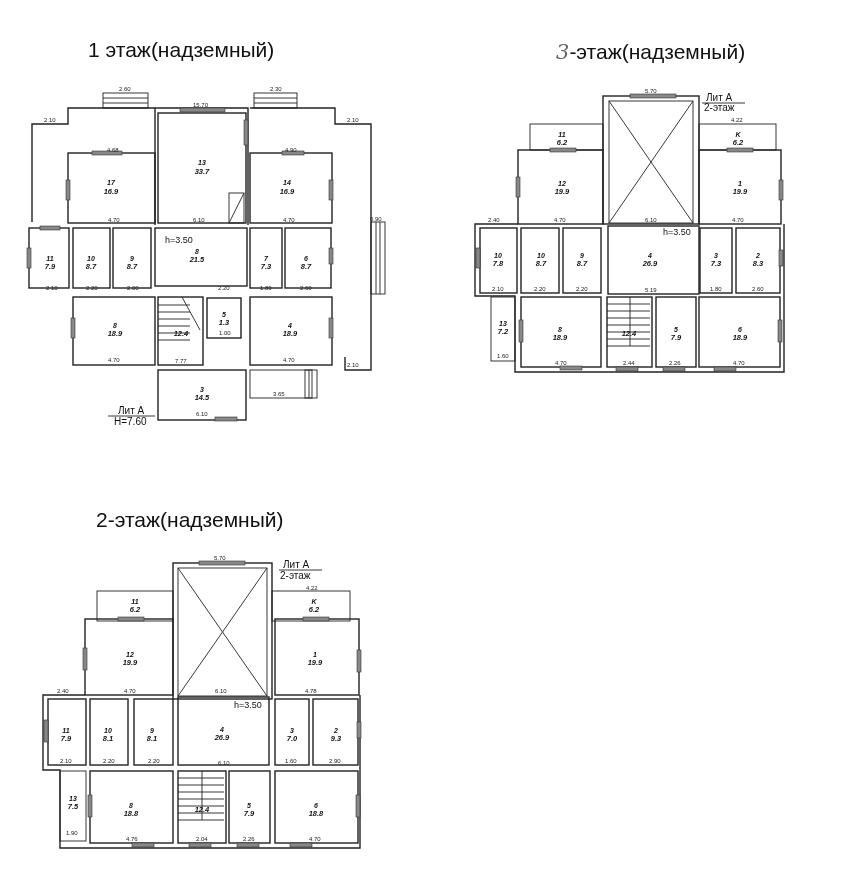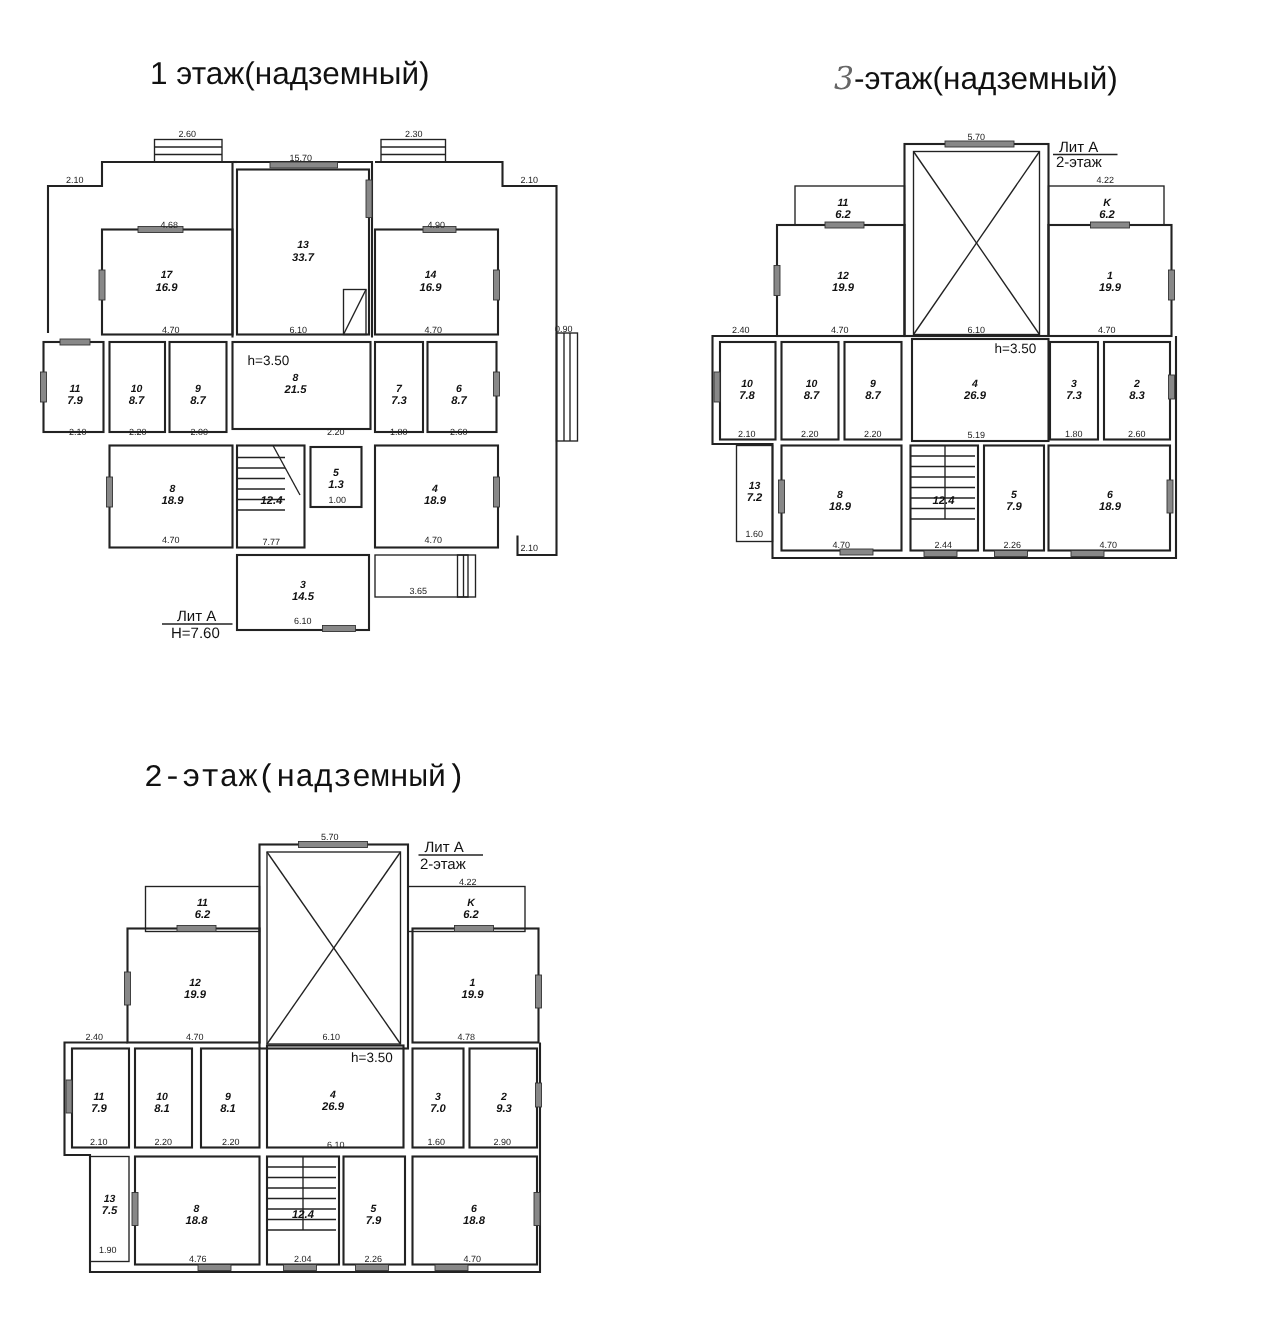--- a/index.html
+++ b/index.html
@@ -12,25 +12,25 @@
   .win{fill:#888;stroke:#333;stroke-width:0.6;}
   .dim{font-family:"Liberation Sans",sans-serif;font-size:6px;fill:#222;}
   .rn{font-family:"Liberation Sans",sans-serif;font-size:7px;fill:#111;font-style:italic;font-weight:bold;}
   .ra{font-family:"Liberation Sans",sans-serif;font-size:7.5px;fill:#111;font-style:italic;font-weight:bold;}
   .h{font-family:"Liberation Sans",sans-serif;font-size:9px;fill:#111;}
   .lit{font-family:"Liberation Sans",sans-serif;font-size:10px;fill:#111;}
 </style>
 </head>
 <body>
 
-<div class="title" style="left:100px;top:38px;">1 этаж(надземный)</div>
+<div class="title" style="left:88px;top:38px;">1 этаж(надземный)</div>
 <div class="title" style="left:556px;top:40px;">
   <span class="hand">3</span><span>-этаж(надземный)</span>
 </div>
-<div class="title" style="left:96px;top:508px;font-family:Liberation Mono, monospace;">2-этаж(надземный)</div>
+<div class="title" style="left:96px;top:508px;">2-этаж(надземный)</div>
 
 <svg width="849" height="892" viewBox="0 0 849 892" xmlns="http://www.w3.org/2000/svg">
 
   <g>
 
     <rect class="wt" x="103" y="93" width="45" height="15"></rect>
     <line class="wt" x1="103" y1="98" x2="148" y2="98"></line>
       <line class="wt" x1="103" y1="103" x2="148" y2="103"></line>
     <rect class="wt" x="254" y="93" width="43" height="15"></rect>
     <line class="wt" x1="254" y1="98" x2="297" y2="98"></line>

